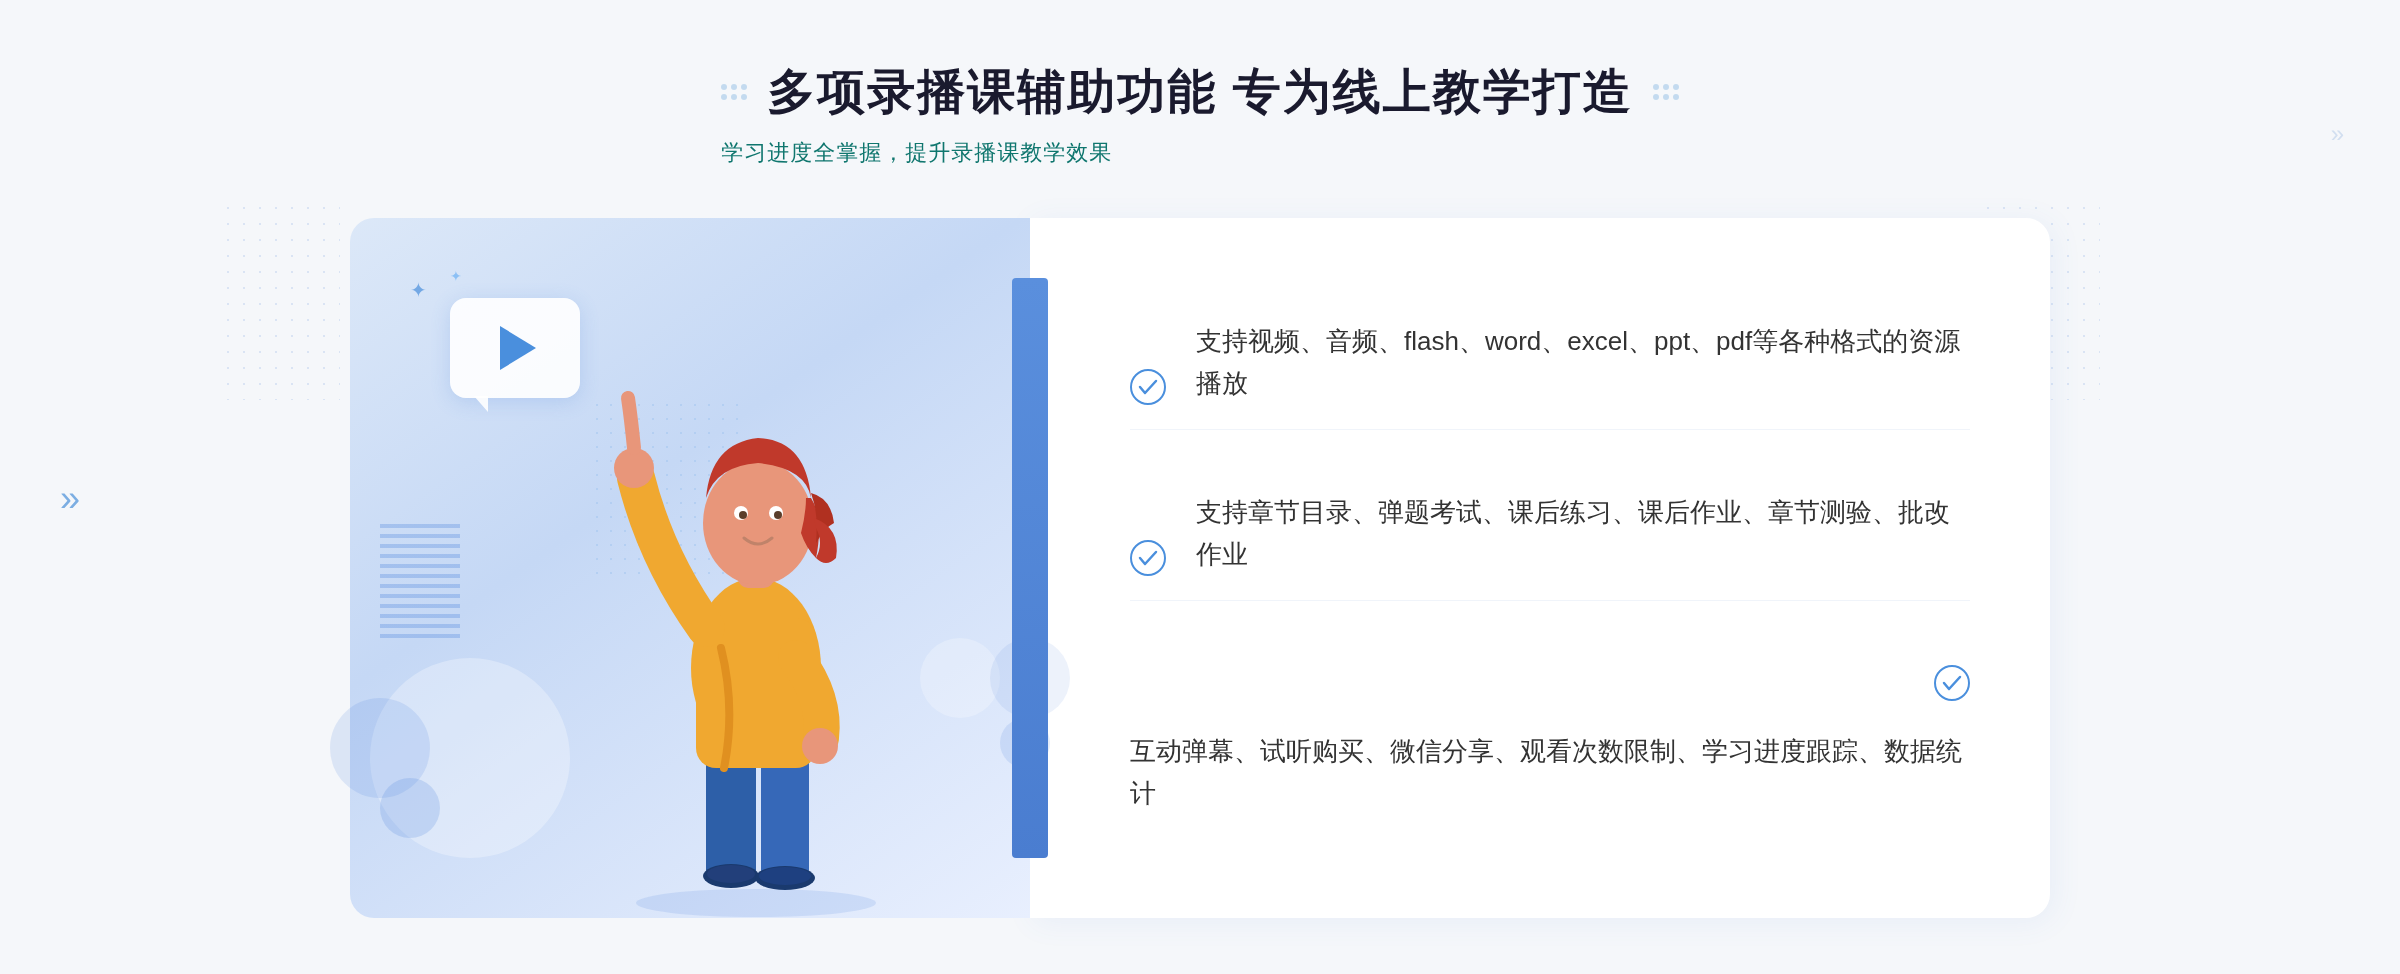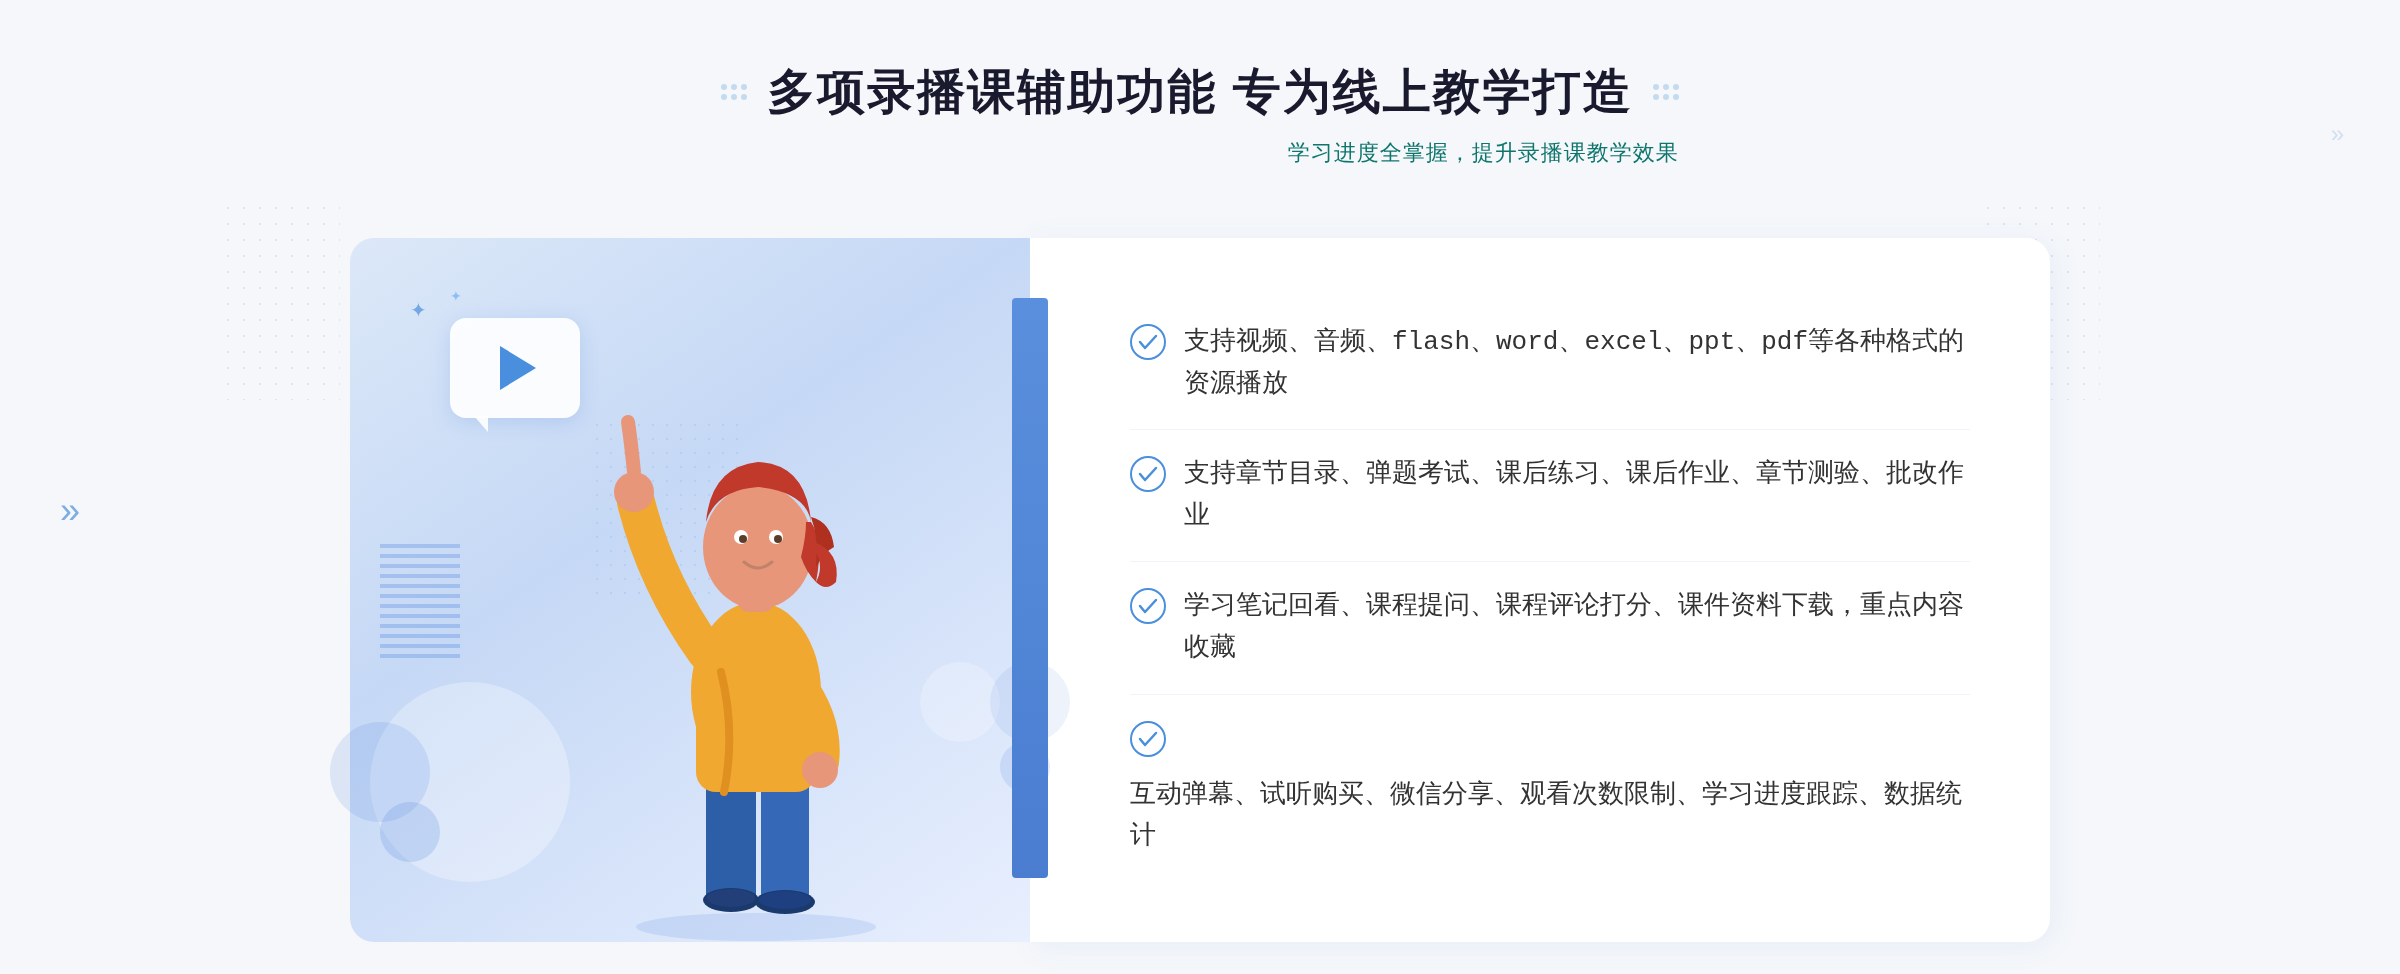--- a/index.html
+++ b/index.html
@@ -60,22 +60,21 @@
       right: 60px;
       top: 120px;
       color: #b0c8e8;
       font-size: 24px;
       letter-spacing: -4px;
       opacity: 0.5;
     }
 
     
     .page-header {
-      text-align: right;
-      margin-bottom: 20px;
+      text-align: left;
       position: relative;
     }
 
     .decorative-dots-title {
       display: flex;
       align-items: center;
       justify-content: center;
       gap: 20px;
     }
 
@@ -250,25 +249,24 @@
       border-radius: 0 24px 24px 0;
       padding: 60px 80px 60px 100px;
       display: flex;
       flex-direction: column;
       justify-content: space-around;
       box-shadow: 4px 4px 30px rgba(74,130,220,0.08);
     }
 
     .feature-item {
       display: flex;
-      align-items: flex-start;
-      gap: 18px;
+      align-items: flex-end;
+      gap: 30px;
       padding: 24px 0;
       border-bottom: 1px solid #f0f4fa;
-      font-family: Liberation Mono, monospace;
     }
     .feature-item:last-child {
       border-bottom: none;
       flex-direction: column;
     }
 
     .check-icon {
       width: 36px;
       height: 36px;
       flex-shrink: 0;
@@ -445,27 +443,20 @@
       </div>
 
       <div class="feature-item">
         <svg class="check-icon" viewBox="0 0 36 36" xmlns="http://www.w3.org/2000/svg">
           <circle cx="18" cy="18" r="17" stroke="#4a8fdd" stroke-width="2" fill="none"></circle>
           <path d="M10 18 L15 24 L26 12" stroke="#4a8fdd" stroke-width="2.5" fill="none" stroke-linecap="round" stroke-linejoin="round"></path>
         </svg>
         <span class="feature-text">支持章节目录、弹题考试、课后练习、课后作业、章节测验、批改作业</span>
       </div>
 
-      <div class="feature-item">
-        <svg class="check-icon" viewBox="0 0 36 36" xmlns="http://www.w3.org/2000/svg">
-          <circle cx="18" cy="18" r="17" stroke="#4a8fdd" stroke-width="2" fill="none"></circle>
-          <path d="M10 18 L15 24 L26 12" stroke="#4a8fdd" stroke-width="2.5" fill="none" stroke-linecap="round" stroke-linejoin="round"></path>
-        </svg>
-        <span class="feature-text">学习笔记回看、课程提问、课程评论打分、课件资料下载，重点内容收藏</span>
-      </div>
 
       <div class="feature-item">
         <svg class="check-icon" viewBox="0 0 36 36" xmlns="http://www.w3.org/2000/svg">
           <circle cx="18" cy="18" r="17" stroke="#4a8fdd" stroke-width="2" fill="none"></circle>
           <path d="M10 18 L15 24 L26 12" stroke="#4a8fdd" stroke-width="2.5" fill="none" stroke-linecap="round" stroke-linejoin="round"></path>
         </svg>
         <span class="feature-text">互动弹幕、试听购买、微信分享、观看次数限制、学习进度跟踪、数据统计</span>
       </div>
 
     </div>

